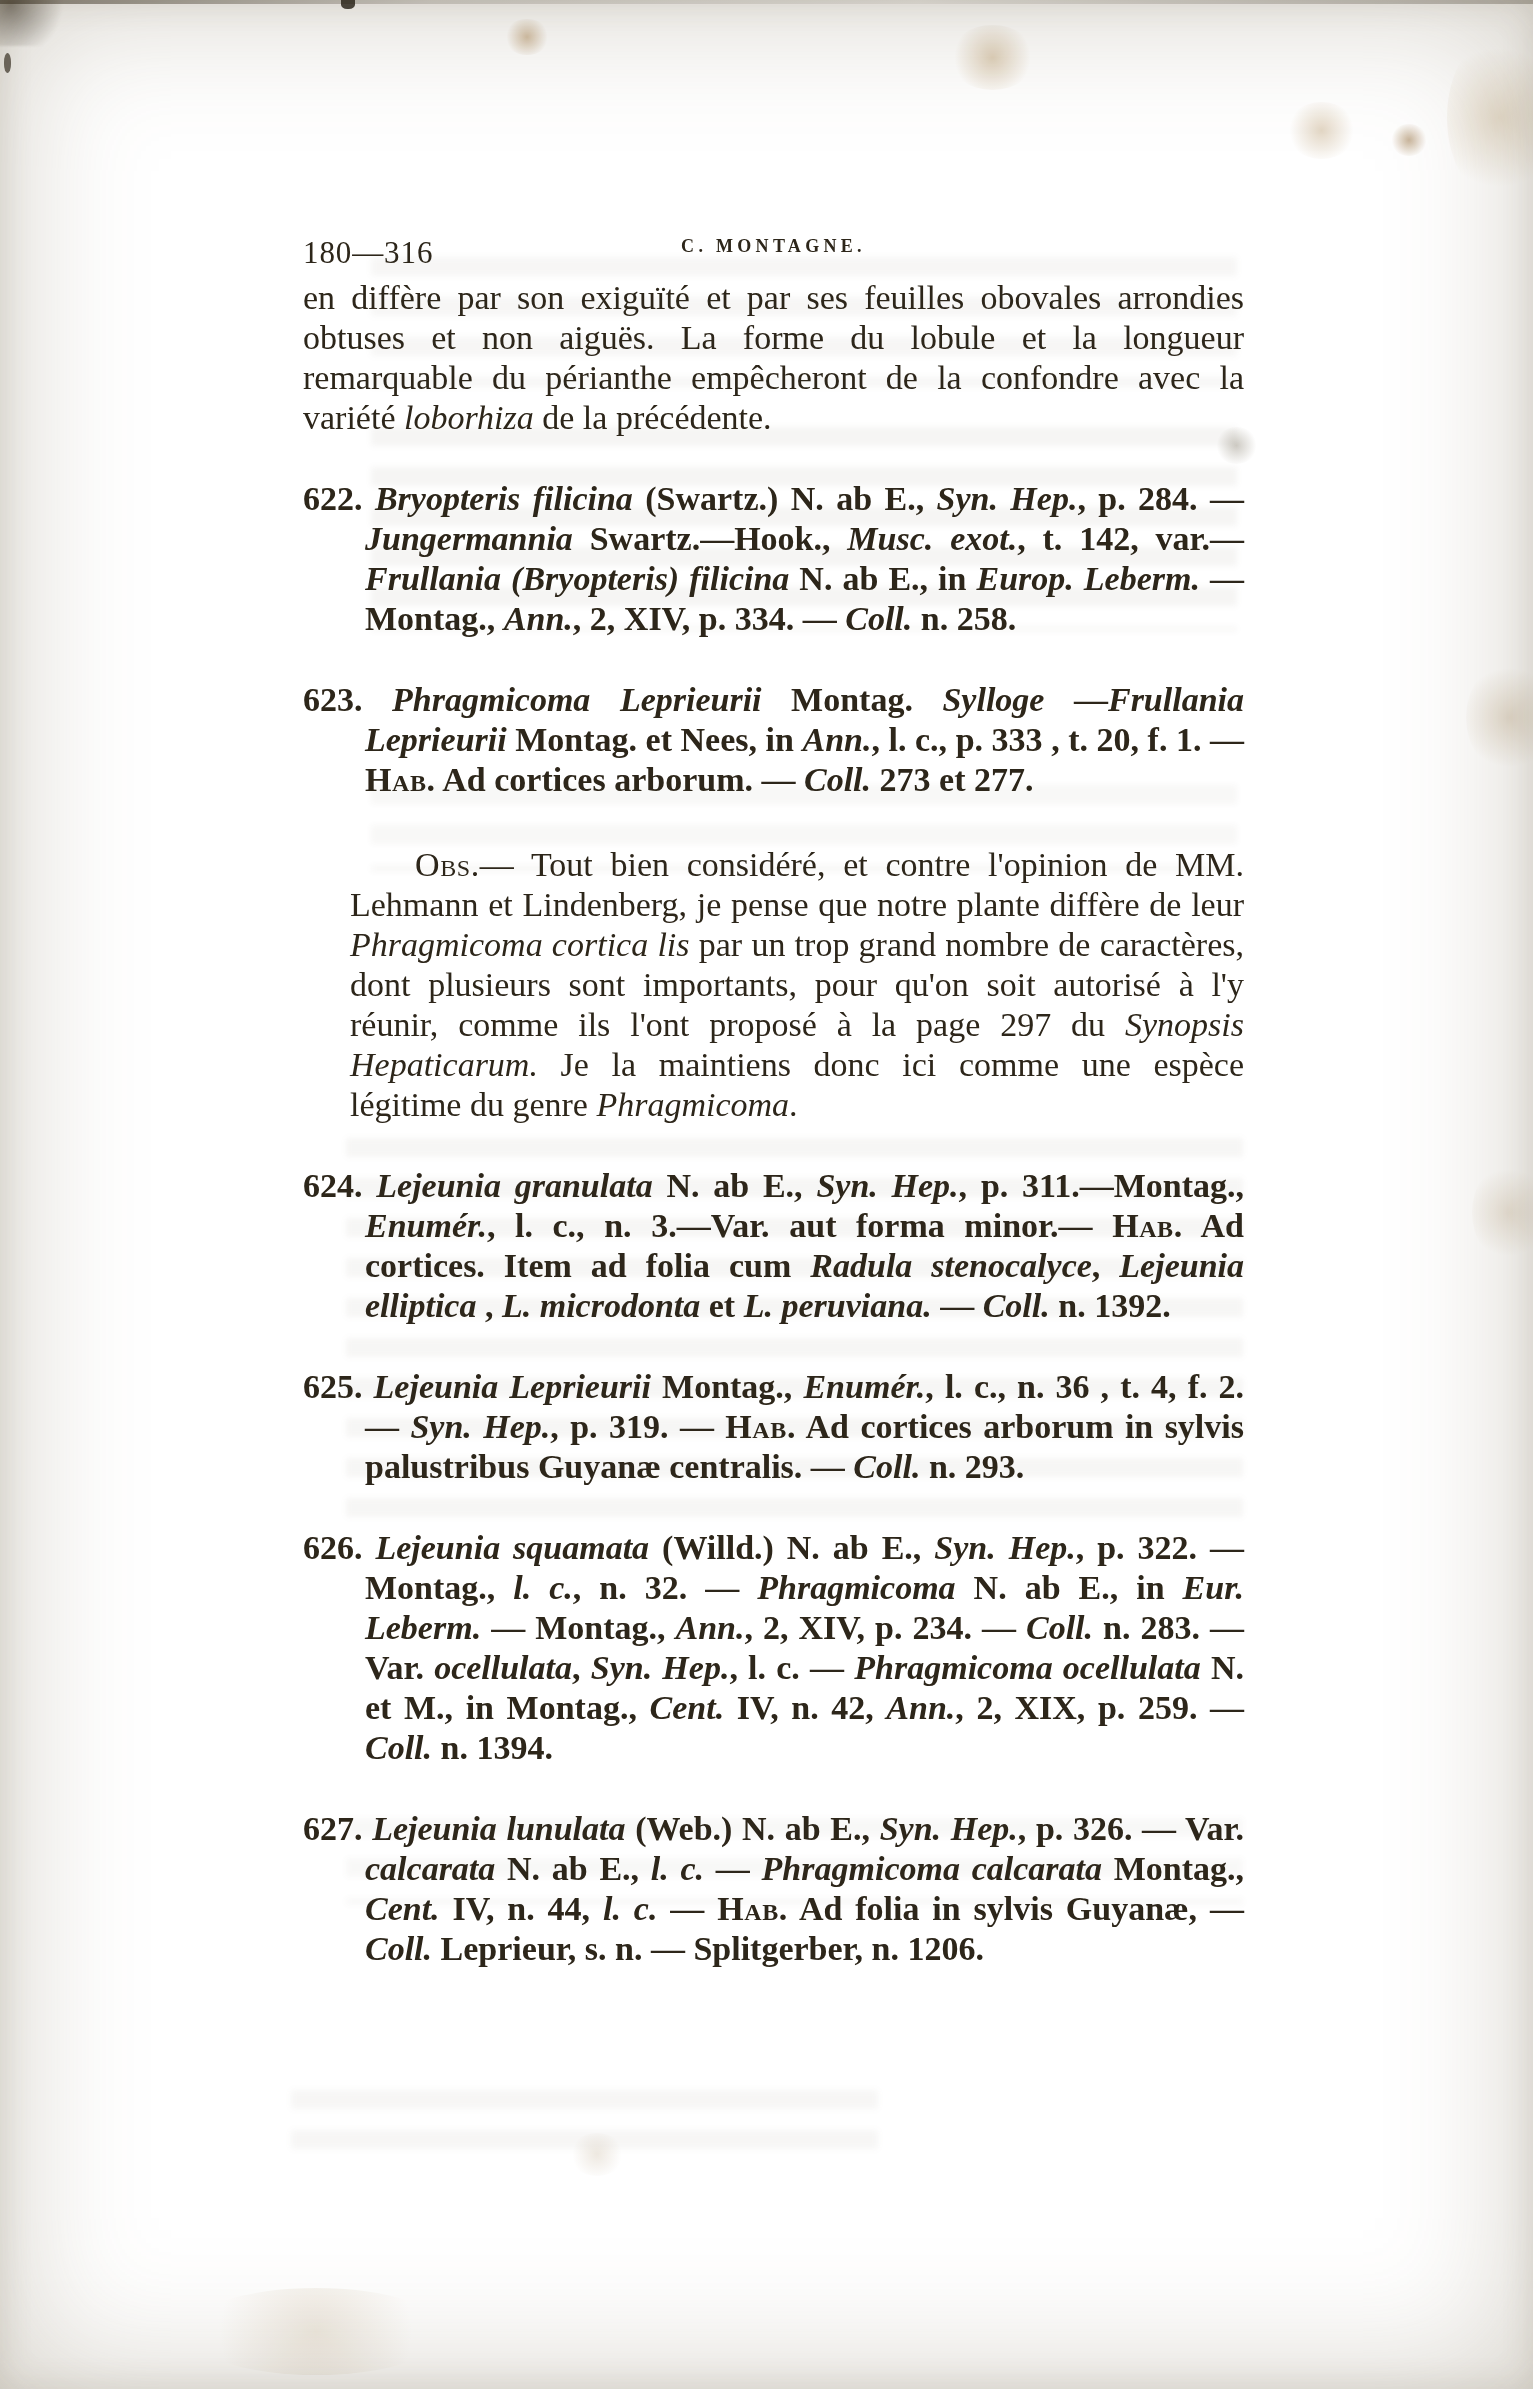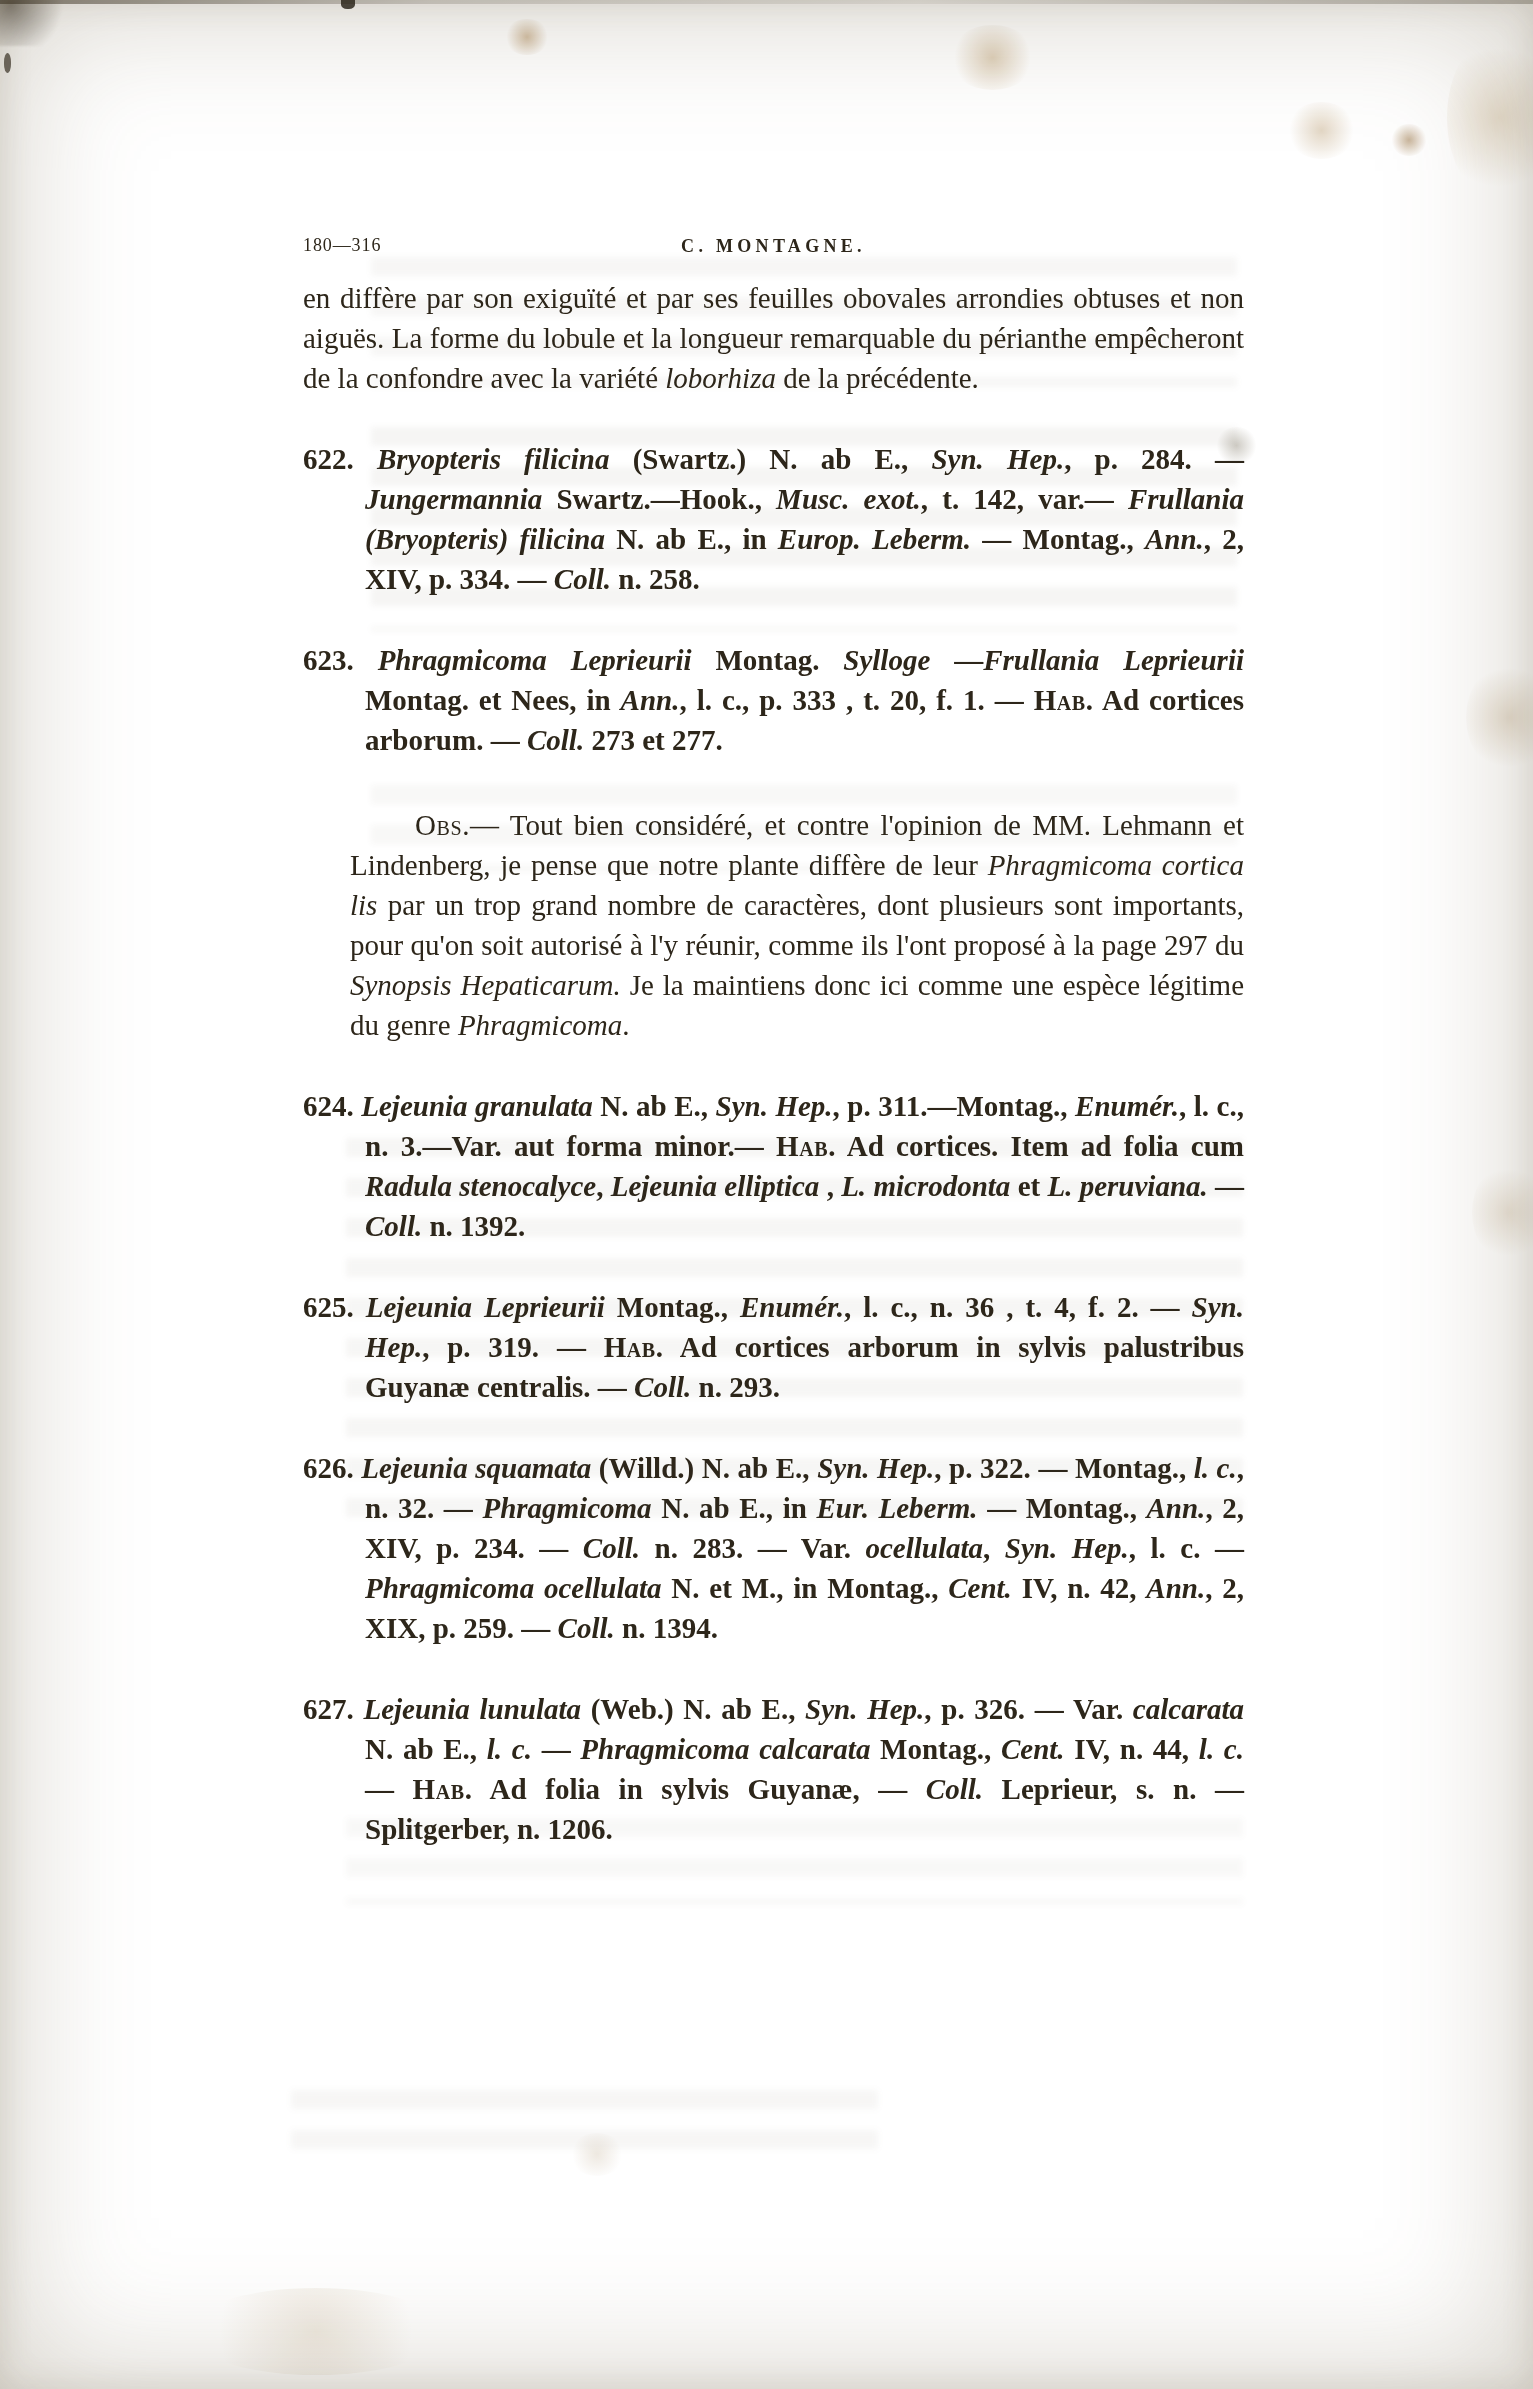--- a/index.html
+++ b/index.html
@@ -38,23 +38,23 @@
     background:repeating-linear-gradient(180deg, rgba(110,100,82,.11) 0 18.6px, rgba(110,100,82,0) 18.6px 40px);}
   .g1{left:371px;top:257px;width:866px;height:130px;opacity:.5;}
   .g2{left:371px;top:427px;width:866px;height:204px;opacity:.6;}
   .g3{left:371px;top:785px;width:866px;height:87px;opacity:.45;}
   .g4{left:346px;top:1138px;width:897px;height:396px;opacity:.55;}
   .g5{left:346px;top:1818px;width:897px;height:87px;opacity:.4;}
   .g6{left:291px;top:2090px;width:587px;height:74px;opacity:.5;}
   
   .content{position:absolute;left:303px;top:230px;width:941px;z-index:2;}
   .header{position:relative;height:38px;}
-  .pageno{position:absolute;left:0;top:5px;font-size:18px;letter-spacing:0.9px;}
+  .pageno{position:absolute;left:0;top:5px;font-size:31px;letter-spacing:0.9px;}
   .runtitle{display:block;text-align:center;font-size:18px;font-weight:700;letter-spacing:4.3px;padding-top:6.2px;}
-  .para{margin:0;font-size:29px;line-height:40px;text-align:justify;}
+  .para{margin:0;font-size:34px;line-height:40px;text-align:justify;}
   .para .i{font-style:italic;}
   .para .sc{font-variant:small-caps;letter-spacing:0.6px;}
   .body{margin-top:10px;}
   .entry{margin-top:41px;padding-left:62px;text-indent:-62px;font-weight:bold;}
   .obs{margin-top:45px;text-indent:65px;margin-left:47px;}
 </style>
 </head>
 <body>
 
 <div class="page">

